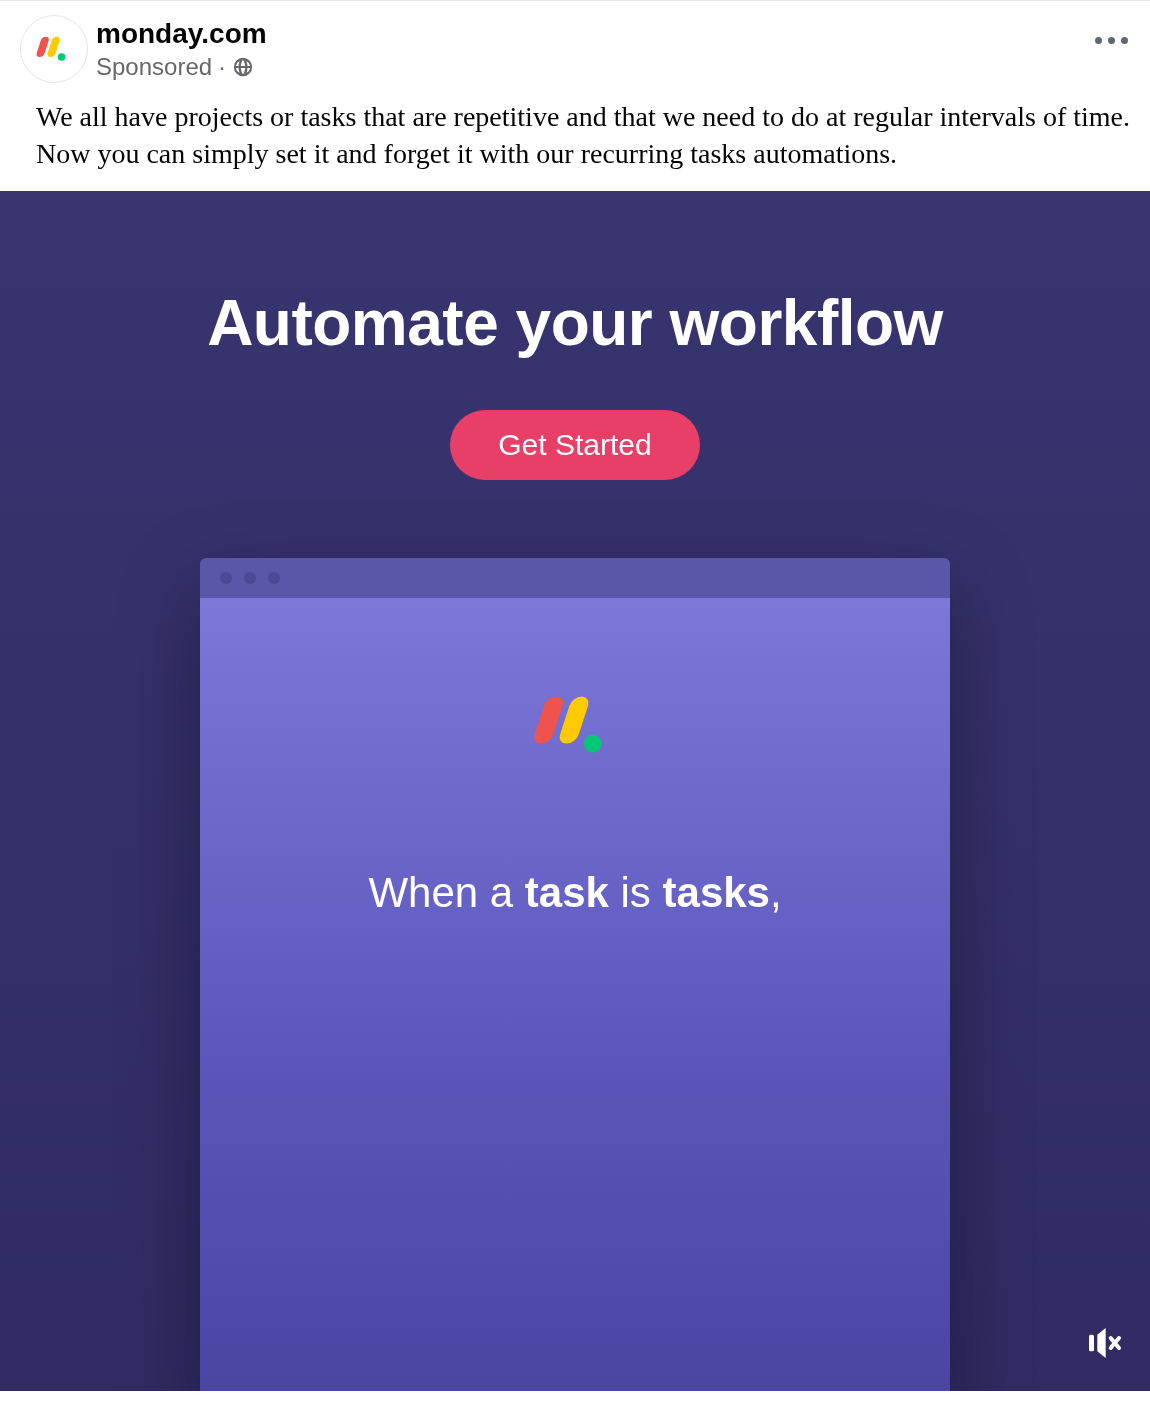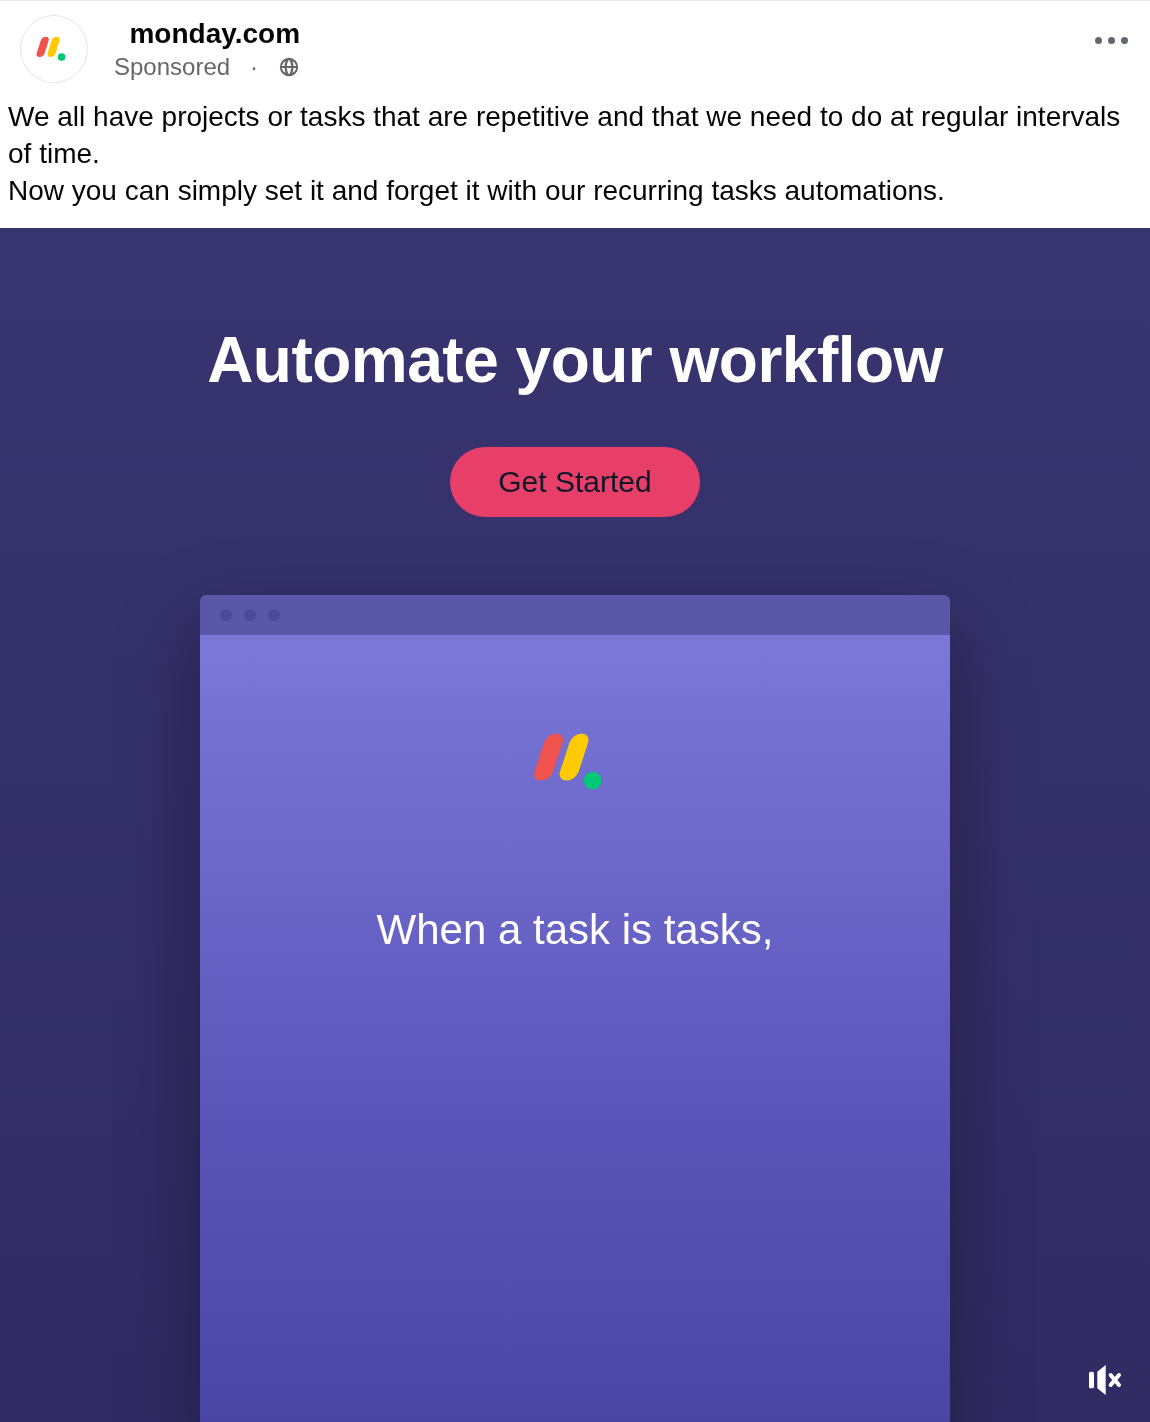--- a/index.html
+++ b/index.html
@@ -18,49 +18,50 @@
   }
   .avatar {
     width: 68px; height: 68px;
     border-radius: 50%;
     border: 1px solid #e4e6eb;
     background: #ffffff;
     display: flex; align-items: center; justify-content: center;
     flex-shrink: 0;
   }
   .avatar svg { width: 42px; height: 42px; display:block; }
-  .meta { margin-left: 26px; display:flex; flex-direction:column;align-items:flex-end; }
+  .meta { margin-left: 8px; display:flex; flex-direction:column; }
   .page-name {
     font-size: 28px;
     font-weight: 700;
     color: #050505;
     line-height: 1.2;
   }
   .sponsored-row {
-    display:flex; align-items:center; gap:20px;
+    display:flex; align-items:center; gap:6px;
     font-size: 24px;
     color: #65676b;
     margin-top:2px;
   }
   .sponsored-row .dot { color:#65676b; }
   .globe-icon { width:22px; height:22px; display:inline-block; }
   .options {
     position:absolute;
     right:22px; top:36px;
     display:flex; gap:6px;
     cursor:pointer;
   }
   .options span {
     width:7px; height:7px; border-radius:50%; background:#606770;
   }
   .body-text {
-    padding: 6px 20px 18px 8px;
+    padding: 6px 20px 18px 36px;
     font-size: 28px;
     line-height: 1.32;
     color: #050505;
+    font-family: Liberation Serif, serif;
   }
   .creative {
     width: 100%;
     background: #34306a;
     background: linear-gradient(180deg,#38346f 0%, #302b63 100%);
     position: relative;
     padding-top: 95px;
     padding-bottom: 0;
     height: 1200px;
     overflow:hidden;
@@ -69,21 +70,21 @@
     color: #ffffff;
     text-align: center;
     font-weight: 800;
     font-size: 64px;
     letter-spacing: -0.5px;
   }
   .cta {
     display:block;
     margin: 50px auto 0 auto;
     background: #e83f68;
-    color: #0f172a;
+    color: #ffffff;
     border:none;
     border-radius: 40px;
     padding: 18px 48px;
     font-size: 30px;
     font-weight: 500;
     cursor:pointer;
   }
   .window {
     width: 750px;
     margin: 78px auto 0 auto;
@@ -109,21 +110,21 @@
   }
   .window-body .logo svg { width: 98px; height: 62px; display:block; }
   .task-text {
     color:#ffffff;
     text-align:center;
     margin-top: 108px;
     font-size: 42px;
     line-height: 1.4;
     font-weight: 400;
   }
-  .task-text b { font-weight: 400; }
+  .task-text b { font-weight: 700; }
   .mute {
     position:absolute;
     right:26px; bottom:28px;
     cursor:pointer;
     color:#ffffff;
   }
   .mute svg { width:40px; height:40px; display:block; }
 </style>
 </head>
 <body>

